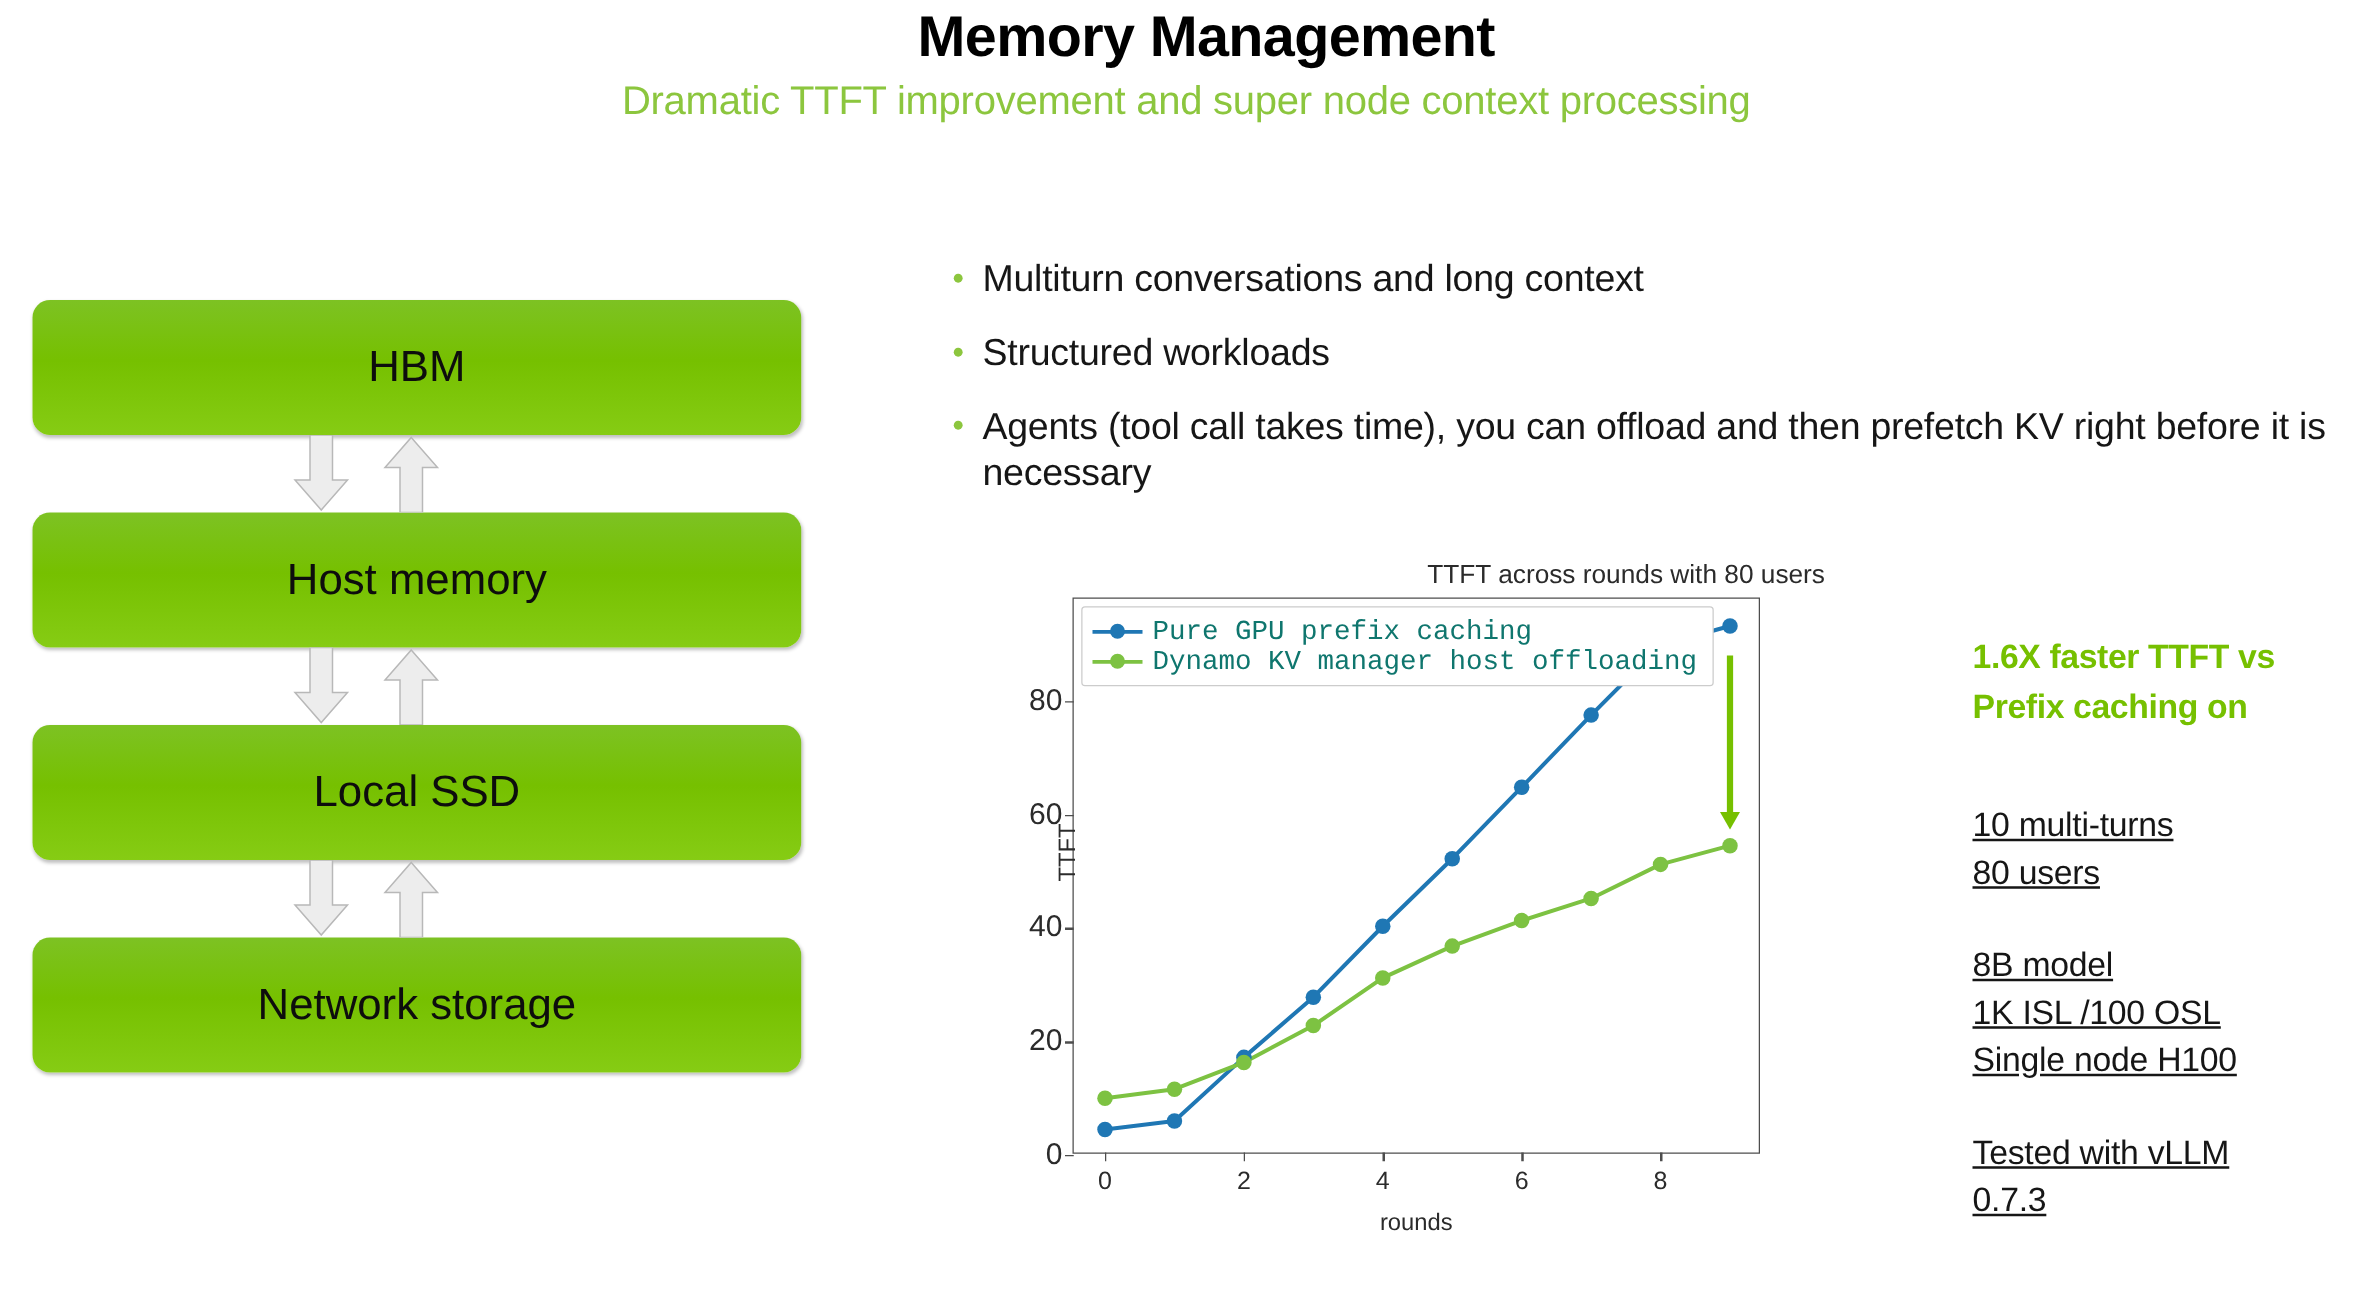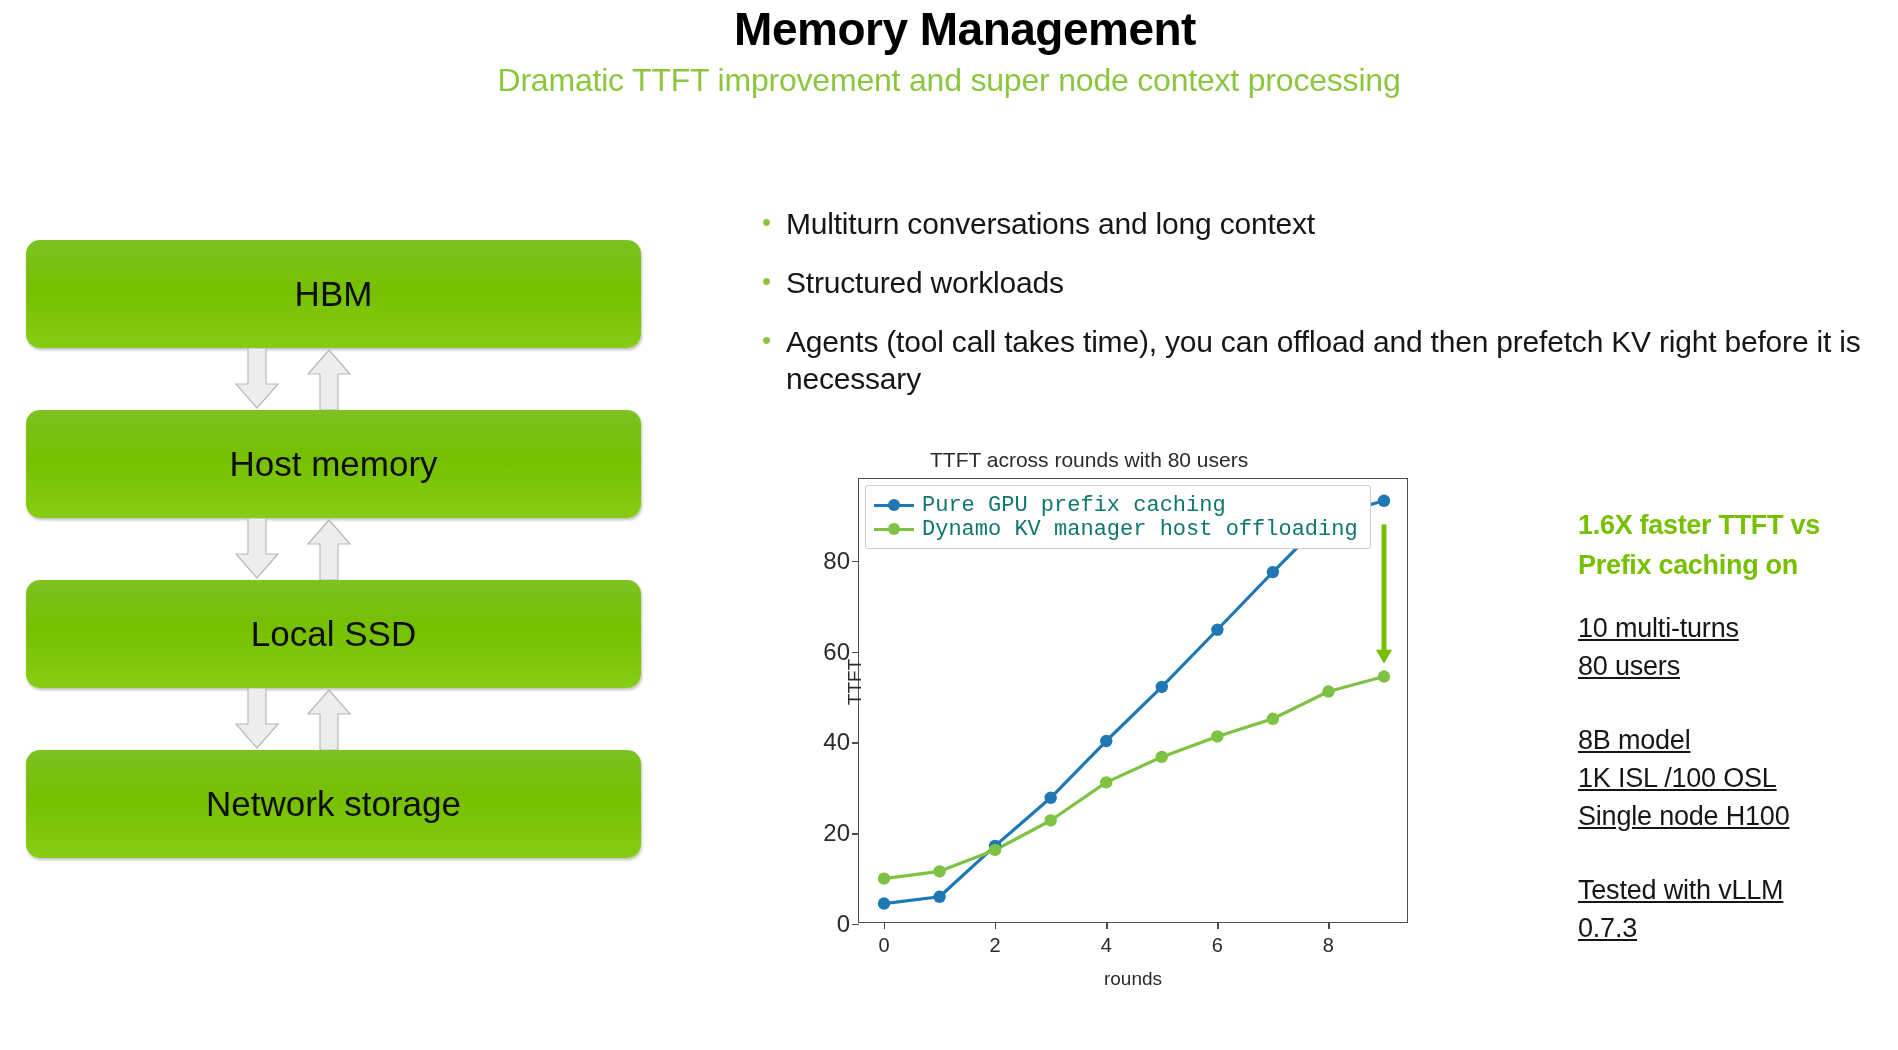--- a/index.html
+++ b/index.html
@@ -109,21 +109,21 @@
     left: 800px;
     top: 448px;
     width: 660px;
     height: 600px;
   }
   .chart-title {
     position: absolute;
     left: 0;
     top: 0;
     width: 660px;
-    text-align: left;
+    text-align: right;
     font-size: 21px;
     color: #2b2b2b;
     padding-left: 130px;
     box-sizing: border-box;
   }
   .plot-frame {
     position: absolute;
     left: 58px;
     top: 30px;
     width: 550px;
@@ -216,21 +216,21 @@
     left: 1578px;
     top: 505px;
     width: 310px;
   }
   .ann-headline {
     font-size: 27px;
     font-weight: bold;
     color: #76C000;
     line-height: 40px;
     letter-spacing: -0.3px;
-    margin-bottom: 24px;
+    margin-bottom: 56px;
   }
   .ann-block {
     font-size: 27px;
     color: #161616;
     line-height: 38px;
     margin-bottom: 36px;
     letter-spacing: -0.2px;
     text-decoration: underline;
   }
 </style>

